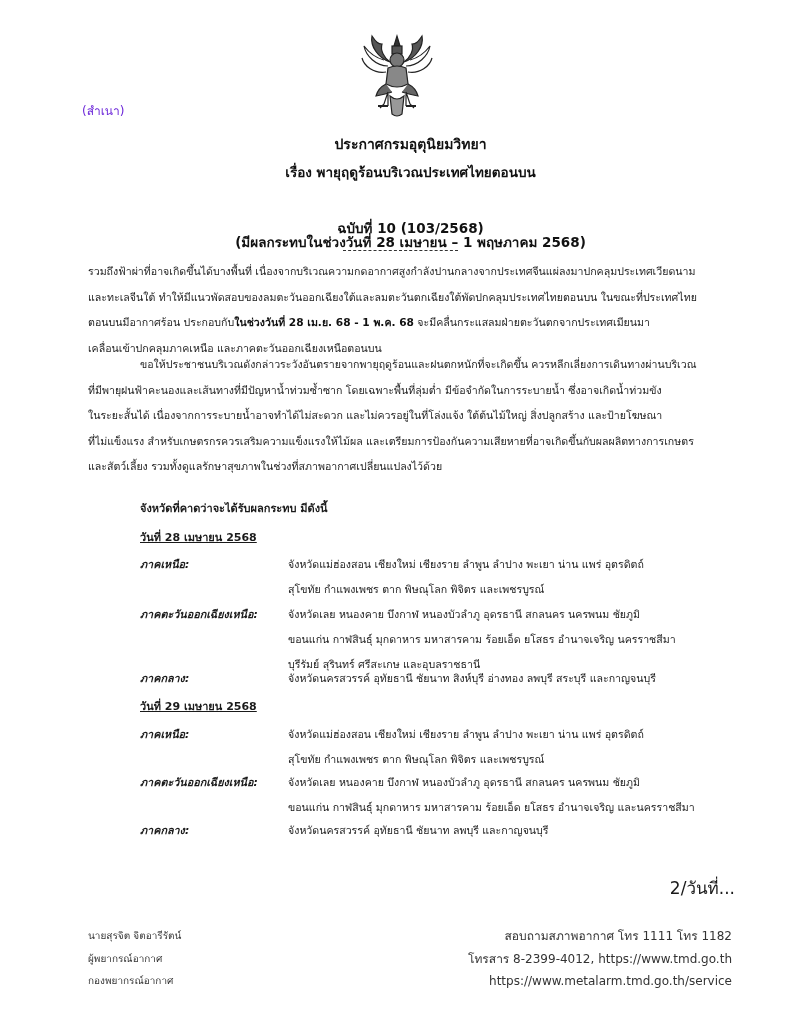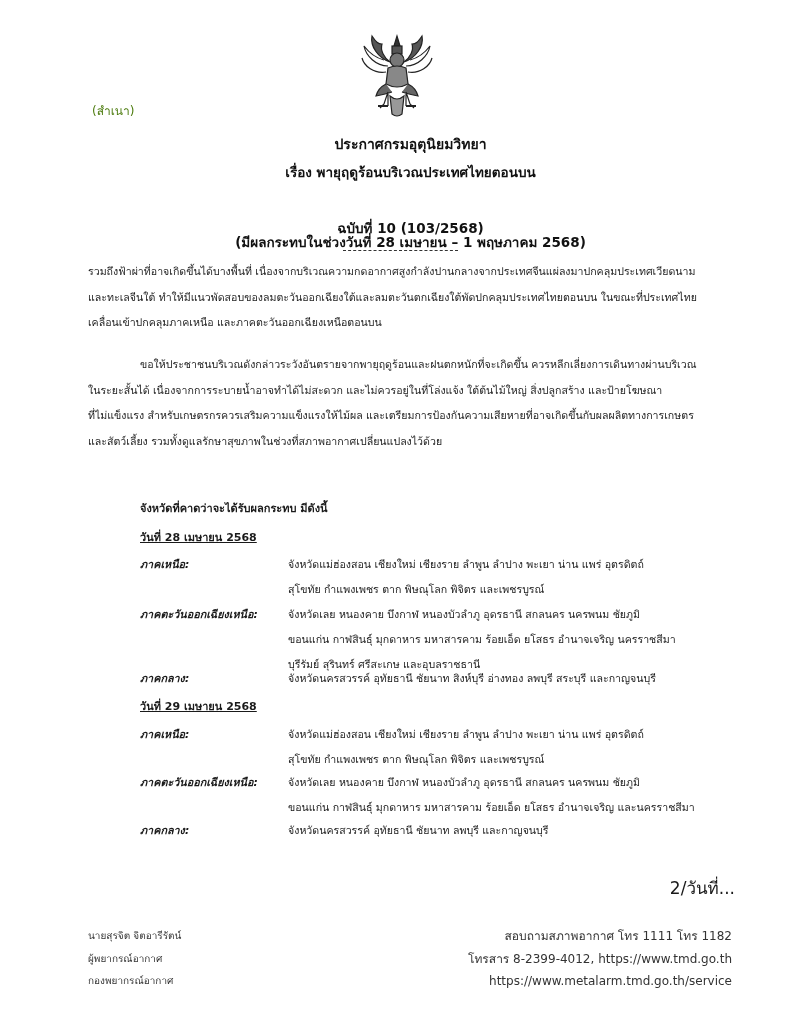--- a/index.html
+++ b/index.html
@@ -11,22 +11,22 @@
       position: relative;
       overflow: hidden;
       font-family: "DejaVu Sans", "Liberation Sans", sans-serif;
       color: #1a1a1a;
     }
     .abs { position: absolute; }
     .emblem {
       left: 358px; top: 32px; width: 78px; height: 88px;
     }
     .copy-label {
-      left: 92px; top: 101px;
-      font-size: 12px; color: #4d7c0f;
+      left: 82px; top: 101px;
+      font-size: 12px; color: #6d28d9;
     }
     .title-block {
       left: 0; width: 791px; text-align: center;
       font-weight: bold; font-size: 13.5px; color: #111; padding-left: 15px;
     }
     .t1 { top: 133px; font-size: 14px; }
     .t2 { top: 161px; }
     .t3 { top: 189px; margin-top: 42px; }
     .t4 { top: 217px; }
     .divider {
@@ -117,25 +117,27 @@
 <div class="abs title-block t1">ประกาศกรมอุตุนิยมวิทยา</div>
 <div class="abs title-block t2">เรื่อง พายุฤดูร้อนบริเวณประเทศไทยตอนบน</div>
 <div class="abs title-block t3">(มีผลกระทบในช่วงวันที่ 28 เมษายน – 1 พฤษภาคม 2568)</div>
 <div class="abs title-block t4">ฉบับที่ 10 (103/2568)</div>
 
 <div class="abs divider"></div>
 
 <div class="abs para p1">
   <span class="line">รวมถึงฟ้าผ่าที่อาจเกิดขึ้นได้บางพื้นที่ เนื่องจากบริเวณความกดอากาศสูงกำลังปานกลางจากประเทศจีนแผ่ลงมาปกคลุมประเทศเวียดนาม</span>
   <span class="line">และทะเลจีนใต้ ทำให้มีแนวพัดสอบของลมตะวันออกเฉียงใต้และลมตะวันตกเฉียงใต้พัดปกคลุมประเทศไทยตอนบน ในขณะที่ประเทศไทย</span>
+  <span class="line"><span>ตอนบนมีอากาศร้อน ประกอบกับ</span><span class="bold">ในช่วงวันที่ 28 เม.ย. 68 - 1 พ.ค. 68</span><span> จะมีคลื่นกระแสลมฝ่ายตะวันตกจากประเทศเมียนมา</span></span>
   <span class="line">เคลื่อนเข้าปกคลุมภาคเหนือ และภาคตะวันออกเฉียงเหนือตอนบน</span>
 </div>
 
 <div class="abs para p2">
   <span class="line indent">ขอให้ประชาชนบริเวณดังกล่าวระวังอันตรายจากพายุฤดูร้อนและฝนตกหนักที่จะเกิดขึ้น ควรหลีกเลี่ยงการเดินทางผ่านบริเวณ</span>
+  <span class="line">ที่มีพายุฝนฟ้าคะนองและเส้นทางที่มีปัญหาน้ำท่วมซ้ำซาก โดยเฉพาะพื้นที่ลุ่มต่ำ มีข้อจำกัดในการระบายน้ำ ซึ่งอาจเกิดน้ำท่วมขัง</span>
   <span class="line">ในระยะสั้นได้ เนื่องจากการระบายน้ำอาจทำได้ไม่สะดวก และไม่ควรอยู่ในที่โล่งแจ้ง ใต้ต้นไม้ใหญ่ สิ่งปลูกสร้าง และป้ายโฆษณา</span>
   <span class="line">ที่ไม่แข็งแรง สำหรับเกษตรกรควรเสริมความแข็งแรงให้ไม้ผล และเตรียมการป้องกันความเสียหายที่อาจเกิดขึ้นกับผลผลิตทางการเกษตร</span>
   <span class="line">และสัตว์เลี้ยง รวมทั้งดูแลรักษาสุขภาพในช่วงที่สภาพอากาศเปลี่ยนแปลงไว้ด้วย</span>
 </div>
 
 <div class="abs section-head">จังหวัดที่คาดว่าจะได้รับผลกระทบ มีดังนี้</div>
 
 <div class="abs day-head d1">วันที่ 28 เมษายน 2568</div>
 
 <div class="abs region-row" style="top:552px;">

